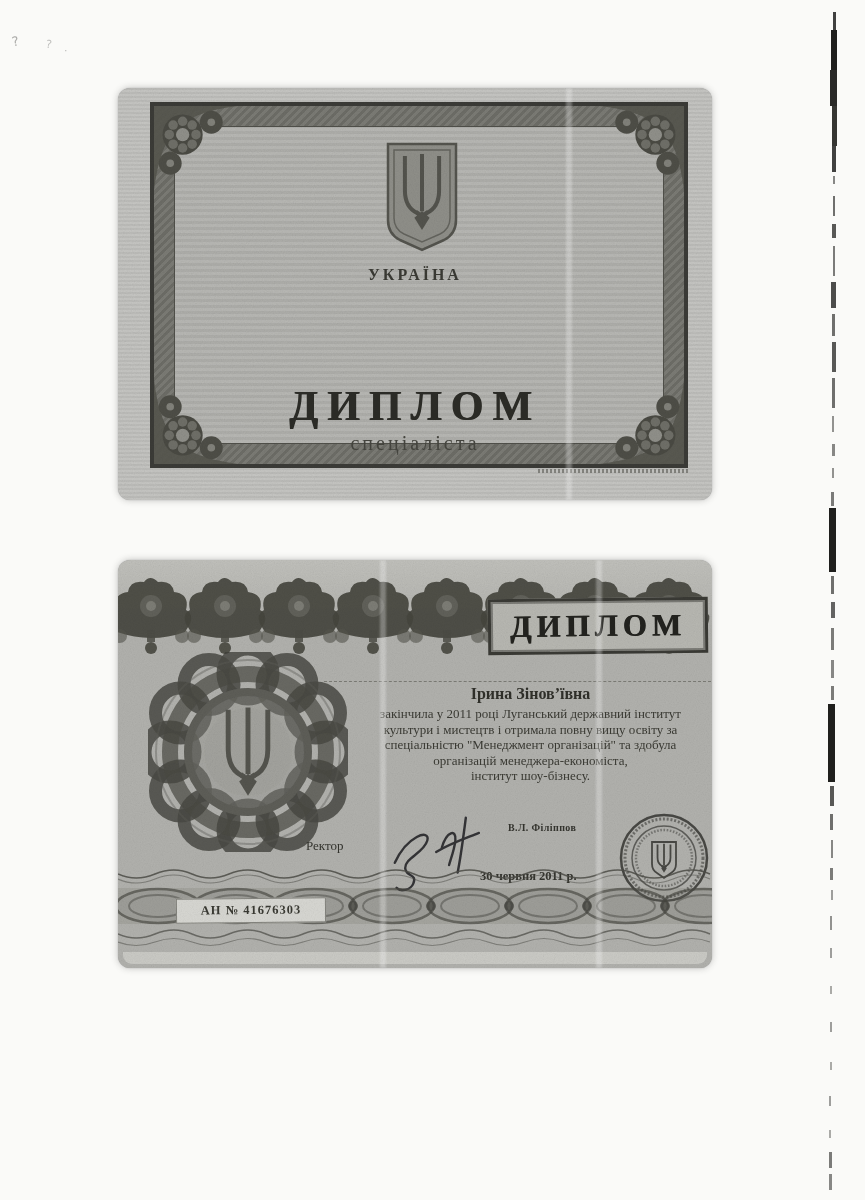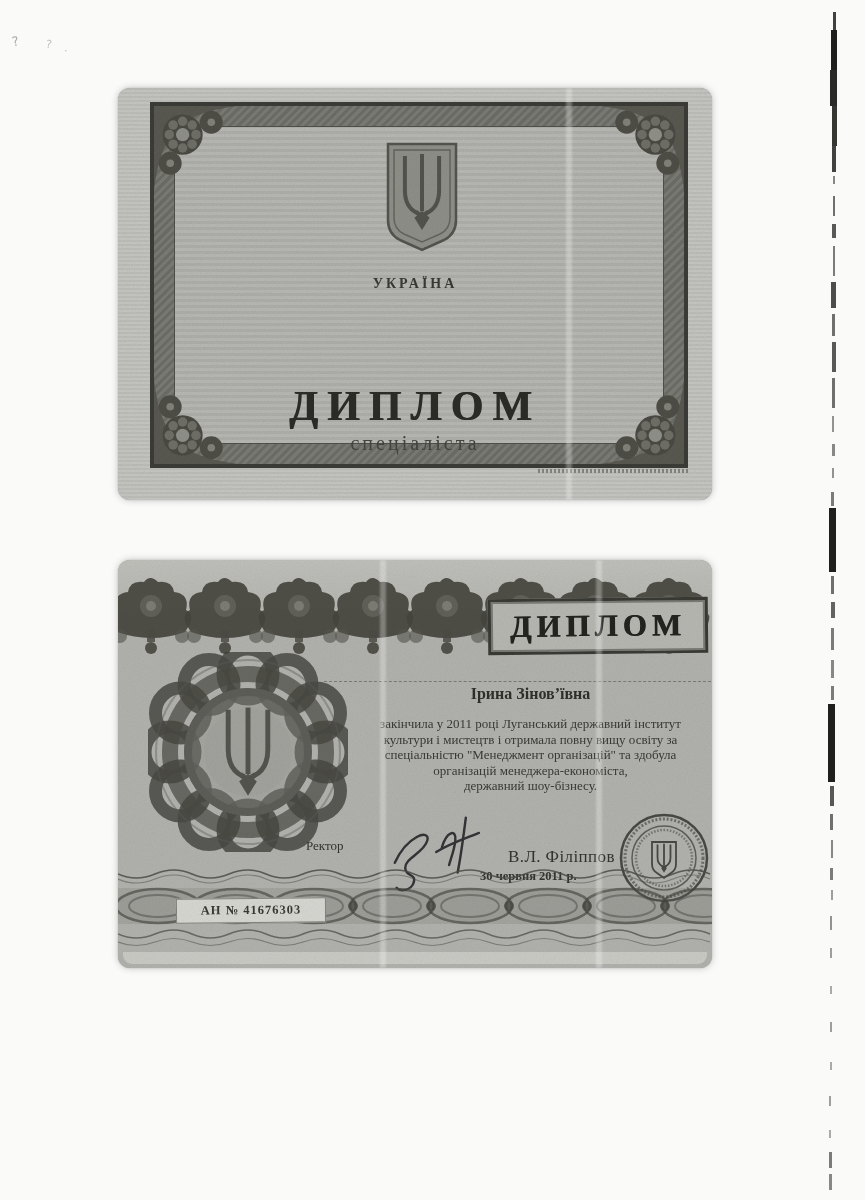--- a/index.html
+++ b/index.html
@@ -27,46 +27,46 @@
     background:repeating-linear-gradient(135deg,#6d6d67 0 3px,#7b7b75 3px 6px);}
   .field1{position:absolute;inset:20px;background:#b4b4b0;border:1px solid #50504a;
     background-image:repeating-linear-gradient(0deg,rgba(255,255,255,.05) 0 3px,rgba(0,0,0,.03) 3px 6px);}
   .cornflower{position:absolute;width:84px;height:84px;}
   .cf-tl{left:0;top:0;}
   .cf-tr{right:0;top:0;transform:scaleX(-1);}
   .cf-bl{left:0;bottom:0;transform:scaleY(-1);}
   .cf-br{right:0;bottom:0;transform:rotate(180deg);}
   .cover-shield{position:absolute;left:266px;top:52px;}
   .country{position:absolute;left:32px;top:178px;width:530px;text-align:center;
-    font-size:14px;font-weight:bold;letter-spacing:3px;color:#3a3a34;margin-top:10px;}
+    font-size:16px;font-weight:bold;letter-spacing:3px;color:#3a3a34;}
   .cover-title{position:absolute;left:32px;top:294px;width:530px;text-align:center;
     font-size:42px;font-weight:bold;letter-spacing:9px;color:#2c2c27;
     text-shadow:.7px 0 0 #2c2c27;}
   .cover-subtitle{position:absolute;left:32px;top:344px;width:530px;text-align:center;
     font-size:20px;letter-spacing:3px;color:#45453f;}
   .microprint{position:absolute;left:420px;top:381px;width:150px;height:4px;opacity:.65;
     background:repeating-linear-gradient(90deg,#63635d 0 2px,rgba(0,0,0,0) 2px 4px);filter:blur(.4px);}
 
   
   .band{position:absolute;left:0;top:8px;}
   .banner{position:absolute;left:370px;top:38px;width:214px;height:50px;
     background:#b8b8b2;border:3px solid #3a3a35;
     box-shadow:inset 0 0 0 2px rgba(108,108,102,.8);
     display:flex;align-items:center;justify-content:center;transform:rotate(-.6deg);}
   .banner-text{font-size:31px;font-weight:bold;letter-spacing:5px;color:#23231f;
     text-shadow:.6px 0 0 #23231f;}
   .underline-faint{position:absolute;left:206px;top:121px;width:392px;border-top:1px dashed rgba(70,69,62,.5);}
   .rosette{position:absolute;left:30px;top:92px;}
   .textblock{position:absolute;left:224px;top:123px;width:377px;text-align:center;}
   .surname,.givennames{font-size:16px;font-weight:bold;line-height:21px;color:#30302a;}
-  .bodylines{margin-top:12px;}
+  .bodylines{margin-top:2px;}
   .bodyline{font-size:13px;line-height:15.6px;color:#3a3a33;}
   .rector-label{position:absolute;left:188px;top:278px;font-size:13px;font-weight:normal;color:#34342e;}
   .signature{position:absolute;left:262px;top:248px;transform:rotate(-4deg);}
-  .rector-name{position:absolute;left:390px;top:287px;font-size:17px;font-weight:normal;color:#34342e;letter-spacing:.4px;}
+  .rector-name{position:absolute;left:390px;top:262px;font-size:10px;font-weight:bold;color:#34342e;letter-spacing:.4px;}
   .issue-date{position:absolute;left:362px;top:309px;font-size:12.5px;font-weight:bold;color:#34342e;}
   .seal{position:absolute;left:500px;top:252px;opacity:.88;}
   .guilloche{position:absolute;left:0;top:306px;}
   .serialbox{position:absolute;left:58px;top:338px;width:148px;height:23px;
     background:#d8d8d3;border:1px solid #84847e;transform:rotate(-.5deg);
     display:flex;align-items:center;justify-content:center;
     font-size:12.5px;font-weight:bold;letter-spacing:1px;color:#3a3a33;}
   .bottomstrip{position:absolute;left:5px;right:5px;bottom:4px;height:12px;background:#cfcfca;opacity:.85;border-radius:0 0 9px 9px;}
 
   
@@ -246,21 +246,21 @@
       </g>
     </svg>
 
     <div class="textblock">
       <div class="givennames">Ірина Зінов’ївна</div>
       <div class="bodylines">
         <div class="bodyline">закінчила у 2011 році Луганський державний інститут</div>
         <div class="bodyline">культури і мистецтв і отримала повну вищу освіту за</div>
         <div class="bodyline">спеціальністю "Менеджмент організацій" та здобула</div>
         <div class="bodyline">організацій менеджера-економіста,</div>
-        <div class="bodyline">державний шоу-бізнесу.</div>
+        <div class="bodyline">інститут шоу-бізнесу.</div>
       </div>
     </div>
 
     <div class="rector-label">Ректор</div>
 
     <svg class="signature" width="110" height="84" viewBox="0 0 110 84">
       <g stroke="#26262a" stroke-width="2.4" fill="none" stroke-linecap="round" opacity=".9">
         <path d="M14,52 C28,26 52,20 48,32 C44,44 24,48 24,58 C24,67 36,64 31,74 C28,80 18,82 14,77"></path>
         <path d="M62,40 C68,24 78,22 76,34 C74,44 70,52 68,58"></path>
         <path d="M88,12 C84,32 80,52 76,66"></path>

